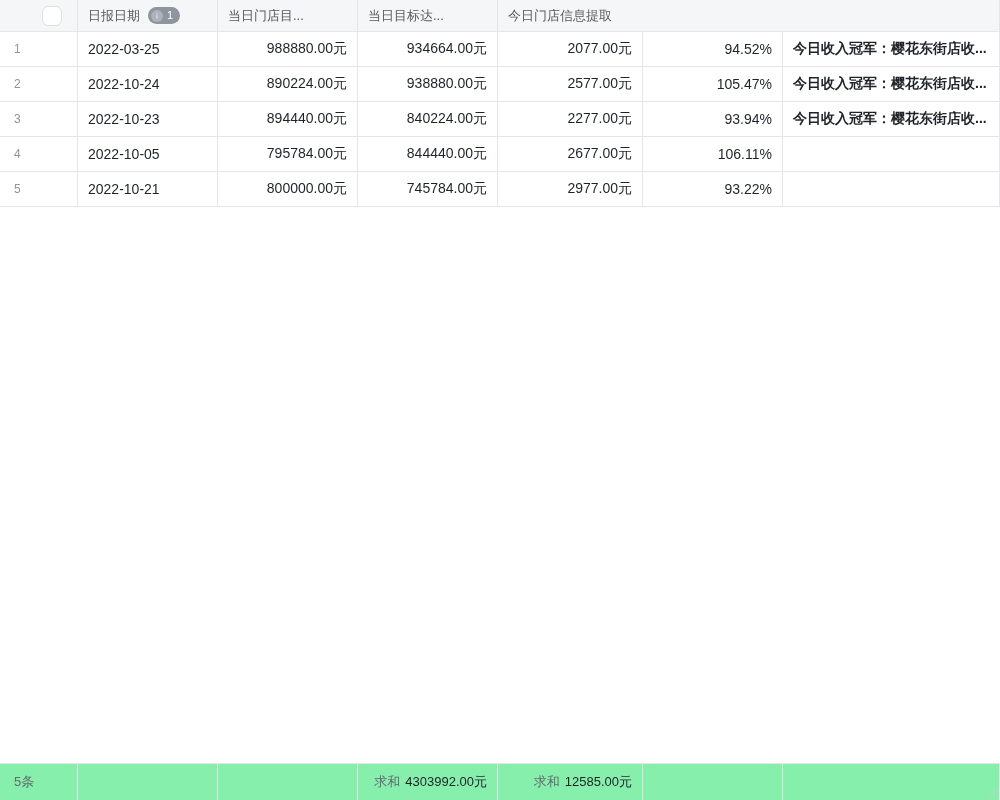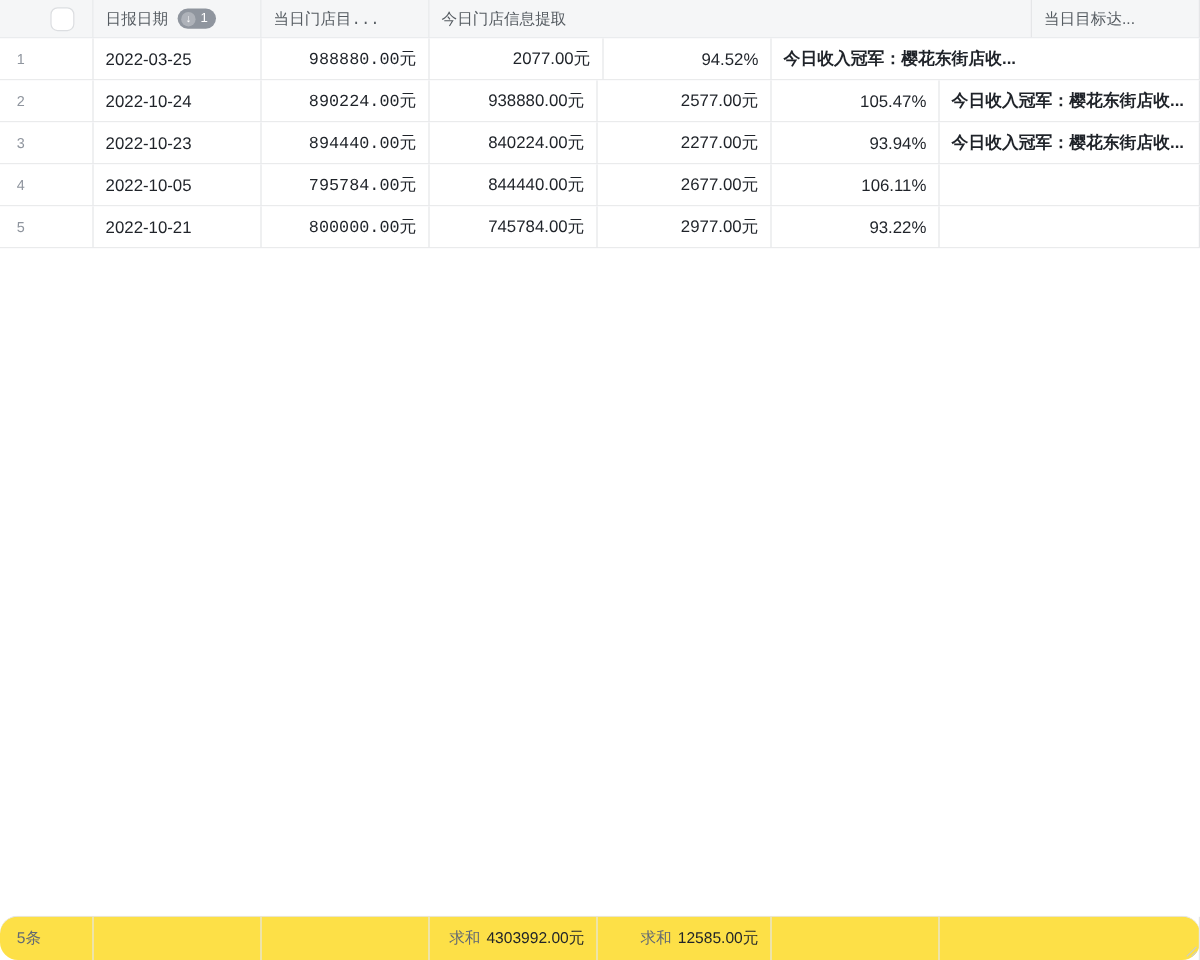--- a/index.html
+++ b/index.html
@@ -14,21 +14,21 @@
   .row { display: flex; width: 100%; }
   .cell {
     display: flex; align-items: center;
     padding: 0 10px;
     border-right: 1px solid #e5e6e8;
     overflow: hidden; white-space: nowrap;
     height: 100%;
   }
   .c0 { width: 78px; flex: none; }
   .c1 { width: 140px; flex: none; }
-  .c2 { width: 140px; flex: none; font-family: Liberation Mono, monospace; }
+  .c2 { width: 140px; flex: none; }
   .c3 { width: 140px; flex: none; }
   .c4 { width: 145px; flex: none; }
   .c5 { width: 140px; flex: none; }
   .c6 { flex: 1; min-width: 0; }
   .num { justify-content: flex-end; }
 
   
   .header-row {
     height: 32px; flex: none;
     background: #f5f6f7;
@@ -74,23 +74,22 @@
   .info-cell { font-weight: 700; }
 
   
   .spacer { flex: 1; background: #ffffff; }
 
   
   .footer-row {
     height: 37px; flex: none;
     border-top: 1px solid #e5e6e8;
     font-size: 13px; color: #646a73;
-    background: #fde047;
+    background: #86efac;
     position: relative;
-    border-radius: 15px;
   }
   .footer-count { padding-left: 14px; }
   .sum-label { color: #646a73; margin-right: 5px; }
   .sum-value { color: #1f2329; }
   .resize-grip {
     position: absolute; right: 2px; bottom: 2px;
     width: 10px; height: 10px;
   }
 </style>
 </head>
@@ -107,34 +106,35 @@
       <span class="sort-badge">
         <span class="arrow-circle">
             <span>↓</span>
           </span>
         <span class="sort-count">1</span>
       </span>
     </div>
     <div class="cell c2">
       <span>当日门店目...</span>
     </div>
+    <div class="cell c5">
+      <span>当日目标达...</span>
+    </div>
     <div class="cell c6">
       <span>今日门店信息提取</span>
     </div>
-    <div class="cell c5">
-      <span>当日目标达...</span>
-    </div>
   </div>
 
   <div class="row data-row">
     <div class="cell c0 row-number-cell">
         <span class="rownum">1</span>
       </div>
     <div class="cell c1">2022-03-25</div>
     <div class="cell c2 num">988880.00元</div>
+    <div class="cell c3 num">934664.00元</div>
     <div class="cell c4 num">2077.00元</div>
     <div class="cell c5 num">94.52%</div>
     <div class="cell c6 info-cell">今日收入冠军：樱花东街店收...</div>
   </div>
 
   <div class="row data-row">
     <div class="cell c0 row-number-cell">
         <span class="rownum">2</span>
       </div>
     <div class="cell c1">2022-10-24</div>

